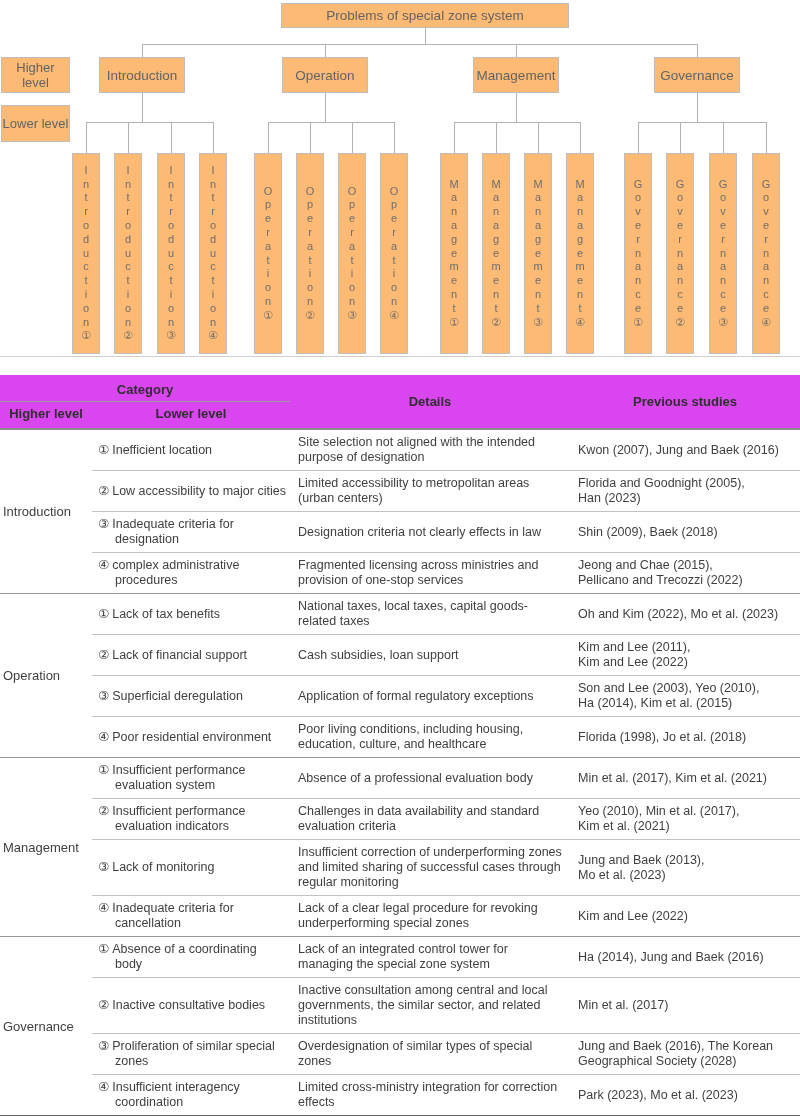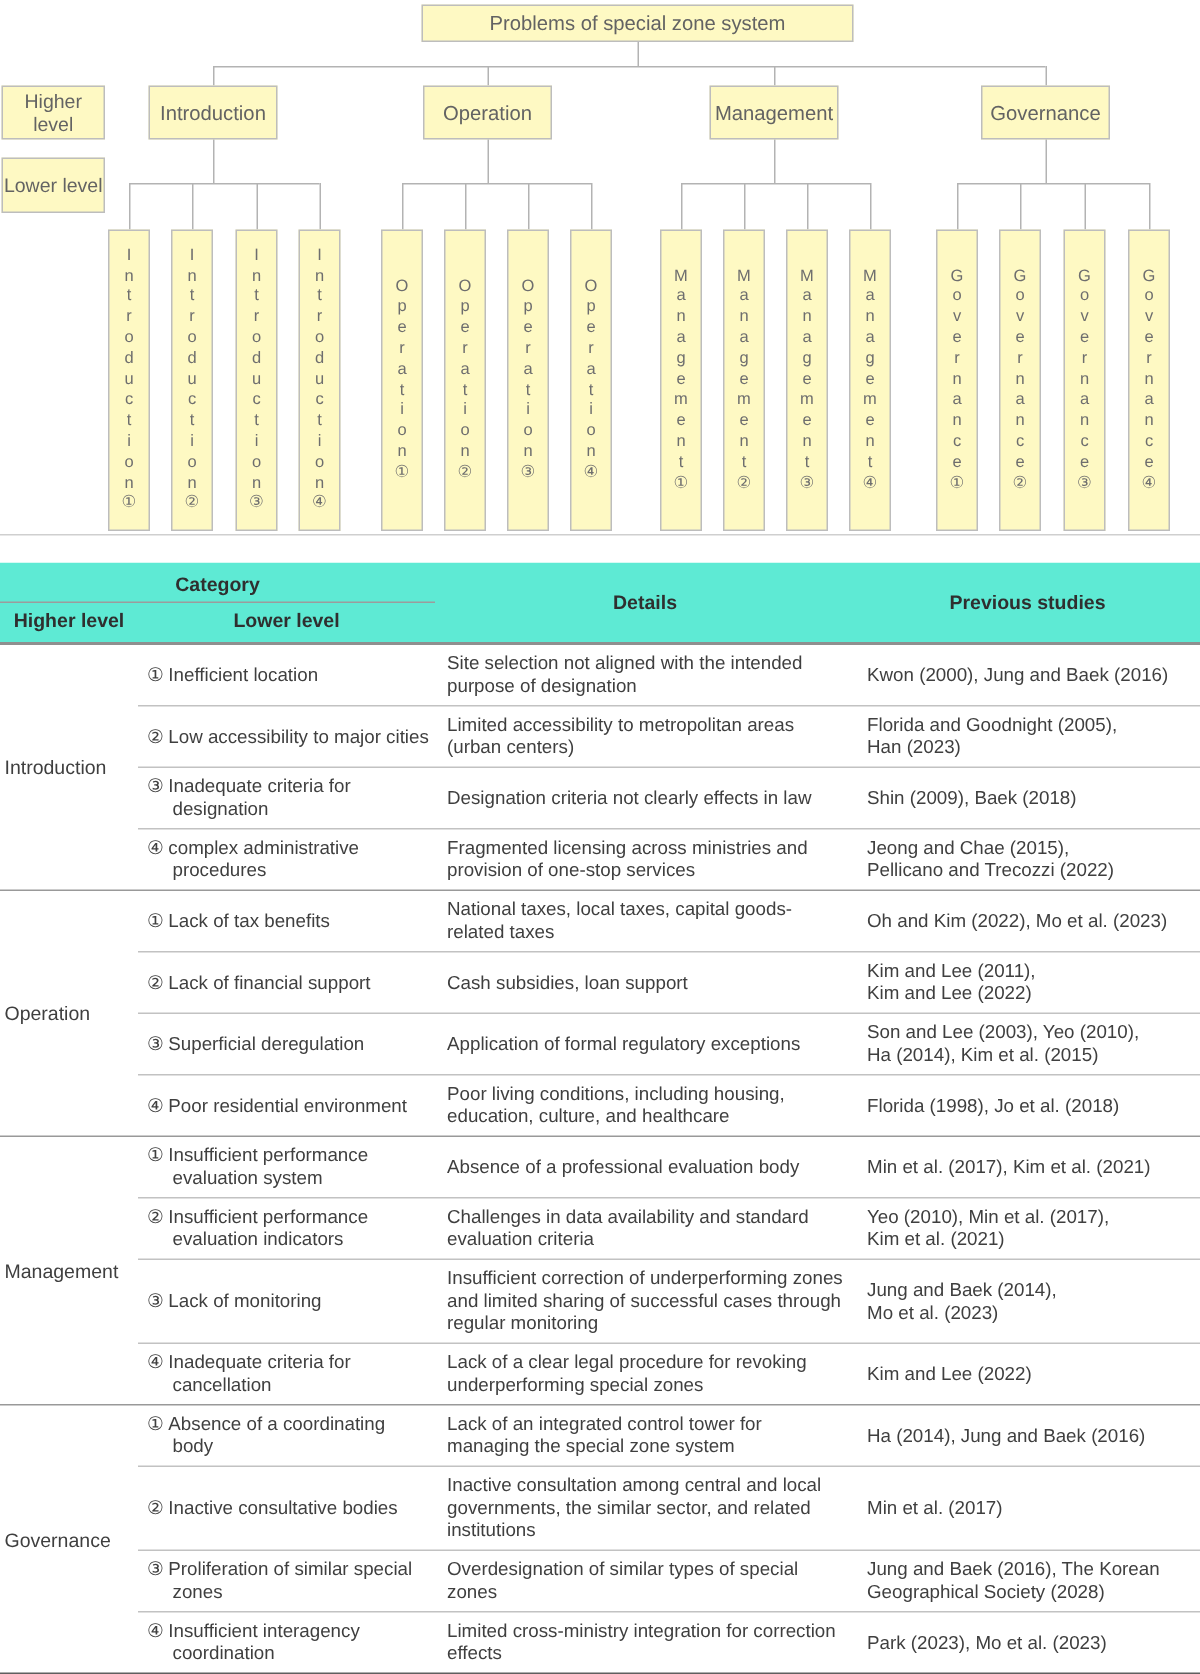--- a/index.html
+++ b/index.html
@@ -1,34 +1,34 @@
 <!DOCTYPE html>
 <html><head>
 <meta charset="utf-8">
 <style>
   html,body{margin:0;padding:0;background:#ffffff;}
   body{width:800px;font-family:"Liberation Sans","DejaVu Sans",sans-serif;-webkit-font-smoothing:antialiased;}
 
   
   .figure{position:relative;width:800px;height:375px;background:#ffffff;}
   .tree-line{position:absolute;background:#b3b3b3;}
-  .box{position:absolute;background:#fef9c3;border:1px solid #bdbdbd;box-sizing:border-box;
+  .box{position:absolute;background:#fdba74;border:1px solid #bdbdbd;box-sizing:border-box;
        display:flex;align-items:center;justify-content:center;color:#636363;}
   .root-box{left:281px;top:3px;width:288px;height:25px;font-size:13.5px;}
   .side-box{left:1px;width:69px;font-size:13px;line-height:15px;text-align:center;}
   .side-box.higher{top:57px;height:36px;}
   .side-box.lower{top:105px;height:37px;}
   .cat-box{top:57px;width:86px;height:36px;font-size:13.5px;}
   .child-box{top:153px;width:28px;height:201px;flex-direction:column;}
   .vchar{font-size:11px;line-height:13.8px;text-align:center;color:#6e6e6e;width:100%;}
   .fig-rule{position:absolute;left:0;top:356px;width:800px;height:1px;background:#cfcfcf;}
 
   
   table.problems{width:800px;border-collapse:collapse;table-layout:fixed;}
-  thead{background:#5eead4;border-bottom:2px solid #8f8f8f;}
+  thead{background:#d946ef;border-bottom:2px solid #8f8f8f;}
   thead th{font-size:13px;font-weight:bold;color:#2f2f2f;text-align:center;}
   .th-category{padding:7px 4px 4px;border-bottom:1px solid #9c9c9c;}
   .th-details,.th-previous{padding:4px;}
   .th-higher,.th-lower{padding:4px 4px 7px;}
   tbody{border-bottom:1px solid #999999;}
   tbody:last-of-type{border-bottom:2px solid #5f5f5f;}
   tbody tr:not(:last-child) td{border-bottom:1px solid #c2c2c2;}
   td{font-size:12.5px;color:#3f3f3f;vertical-align:middle;line-height:15px;}
   .cell-higher{font-size:13px;font-weight:normal;color:#3f3f3f;text-align:left;
                vertical-align:middle;padding:4px 2px 4px 3px;}
@@ -311,21 +311,21 @@
     <tr>
       <th class="th-higher">Higher level</th>
       <th class="th-lower">Lower level</th>
     </tr>
   </thead>
 <tbody>
       <tr>
         <th rowspan="4" class="cell-higher">Introduction</th>
         <td class="cell-lower"><span class="marker">①</span>Inefficient location</td>
         <td class="cell-details">Site selection not aligned with the intended purpose of designation</td>
-        <td class="cell-previous">Kwon (2000), Jung and Baek (2016)</td>
+        <td class="cell-previous">Kwon (2007), Jung and Baek (2016)</td>
       </tr>
       <tr>
         <td class="cell-lower"><span class="marker">②</span>Low accessibility to major cities</td>
         <td class="cell-details">Limited accessibility to metropolitan areas (urban centers)</td>
         <td class="cell-previous">Florida and Goodnight (2005),
 Han (2023)</td>
       </tr>
       <tr>
         <td class="cell-lower"><span class="marker">③</span>Inadequate criteria for designation</td>
         <td class="cell-details">Designation criteria not clearly effects in law</td>
@@ -372,21 +372,21 @@
       </tr>
       <tr>
         <td class="cell-lower"><span class="marker">②</span>Insufficient performance evaluation indicators</td>
         <td class="cell-details">Challenges in data availability and standard evaluation criteria</td>
         <td class="cell-previous">Yeo (2010), Min et al. (2017),
 Kim et al. (2021)</td>
       </tr>
       <tr>
         <td class="cell-lower"><span class="marker">③</span>Lack of monitoring</td>
         <td class="cell-details">Insufficient correction of underperforming zones and limited sharing of successful cases through regular monitoring</td>
-        <td class="cell-previous">Jung and Baek (2014),
+        <td class="cell-previous">Jung and Baek (2013),
 Mo et al. (2023)</td>
       </tr>
       <tr>
         <td class="cell-lower"><span class="marker">④</span>Inadequate criteria for cancellation</td>
         <td class="cell-details">Lack of a clear legal procedure for revoking underperforming special zones</td>
         <td class="cell-previous">Kim and Lee (2022)</td>
       </tr>
     </tbody>
     <tbody>
       <tr>

